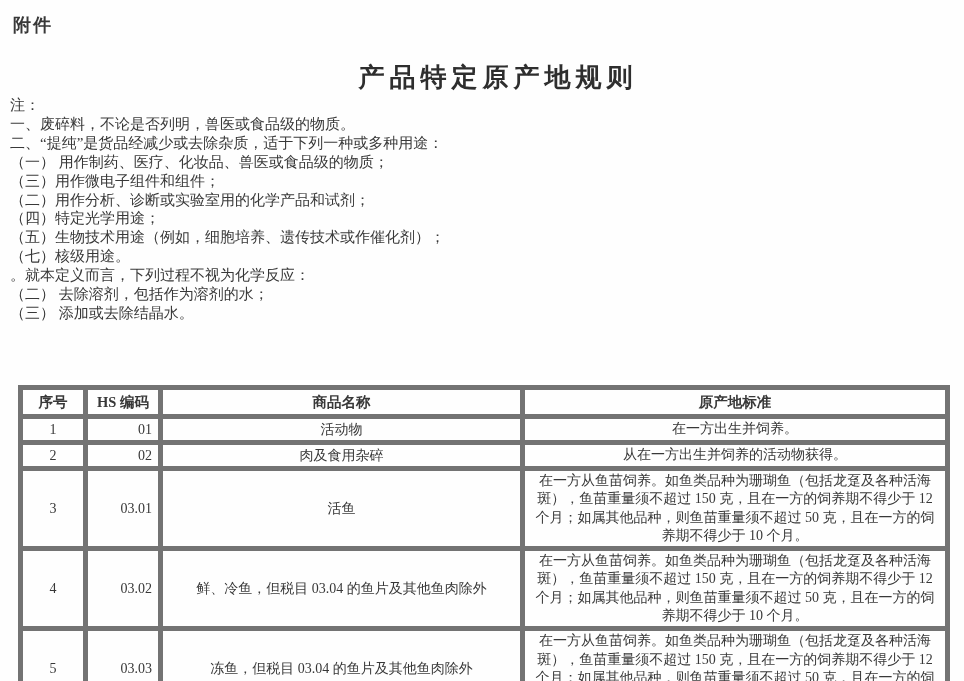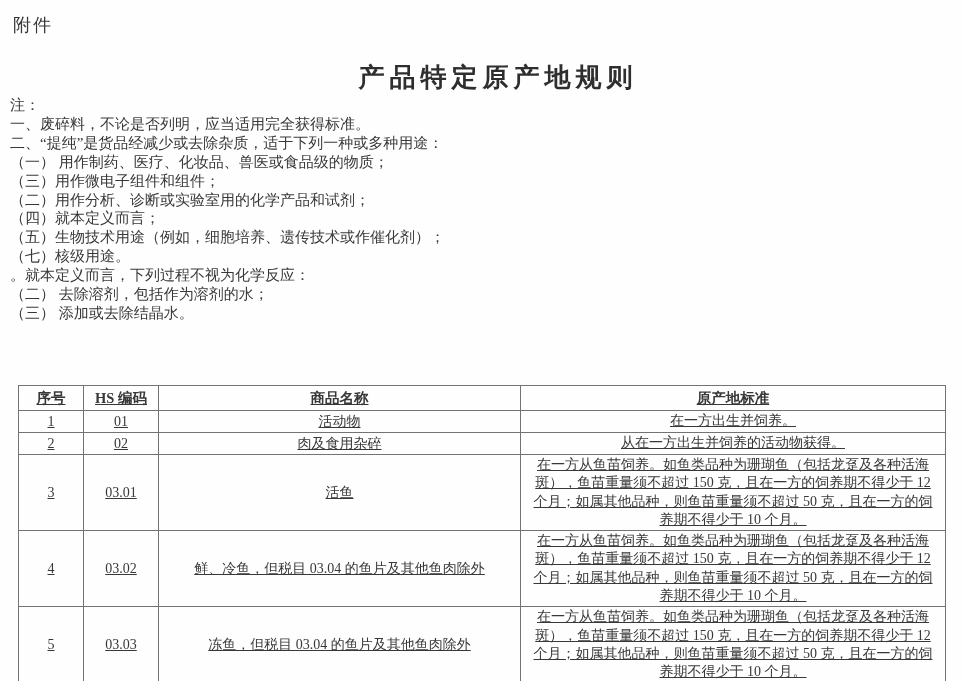--- a/index.html
+++ b/index.html
@@ -15,20 +15,21 @@
     font-family: "Liberation Serif", "DejaVu Serif", serif;
     color: #383838;
     overflow: hidden;
   }
   .attachment {
     position: absolute;
     top: 13px;
     left: 13px;
     font-size: 18px;
     letter-spacing: 2px;
+    font-weight: bold;
   }
   .title {
     position: absolute;
     top: 44px;
     left: 0;
     width: 100%;
     margin: 16px;
     text-align: center;
     font-size: 26px;
     font-weight: 700;
@@ -51,56 +52,55 @@
     top: 385px;
     left: 18px;
     width: 927px;
     border-collapse: collapse;
     table-layout: fixed;
     font-size: 14px;
     color: #383838;
   }
   .rules-table th,
   .rules-table td {
-    border: 1px solid #737373;
+    border: 5px solid #737373;
     padding: 1px 6px;
     vertical-align: middle;
     overflow: hidden;
-    text-decoration: underline;
   }
   .rules-table th {
     font-weight: 700;
     font-size: 14.5px;
     text-align: center;
     height: 22px;
   }
   .r-small td { height: 19px; }
   .r-large td { height: 71px; }
   .c-no  { text-align: center; }
-  .c-hs  { text-align: center; padding-left: 5px; }
+  .c-hs  { text-align: right; padding-left: 5px; }
   .c-name{ text-align: center; }
   .c-std { text-align: center; line-height: 18.3px; padding: 2px 8px; }
 </style>
 </head>
 <body>
 
 <div class="page">
 
   <div class="attachment">附件</div>
 
   <h1 class="title">产品特定原产地规则</h1>
 
   <div class="notes">
     <div class="note-line">注：</div>
-    <div class="note-line">一、废碎料，不论是否列明，应当适用完全获得标准。</div>
+    <div class="note-line">一、废碎料，不论是否列明，兽医或食品级的物质。</div>
     <div class="note-line">二、“提纯”是货品经减少或去除杂质，适于下列一种或多种用途：</div>
     <div class="note-line">（一） 用作制药、医疗、化妆品、兽医或食品级的物质；</div>
     <div class="note-line">（三）用作微电子组件和组件；</div>
     <div class="note-line">（二）用作分析、诊断或实验室用的化学产品和试剂；</div>
-    <div class="note-line">（四）就本定义而言；</div>
+    <div class="note-line">（四）特定光学用途；</div>
     <div class="note-line">（五）生物技术用途（例如，细胞培养、遗传技术或作催化剂）；</div>
     <div class="note-line">（七）核级用途。</div>
     <div class="note-line">。就本定义而言，下列过程不视为化学反应：</div>
     <div class="note-line">（二） 去除溶剂，包括作为溶剂的水；</div>
     <div class="note-line">（三） 添加或去除结晶水。</div>
   </div>
 
   <table class="rules-table">
     <colgroup>
       <col style="width:65px">

